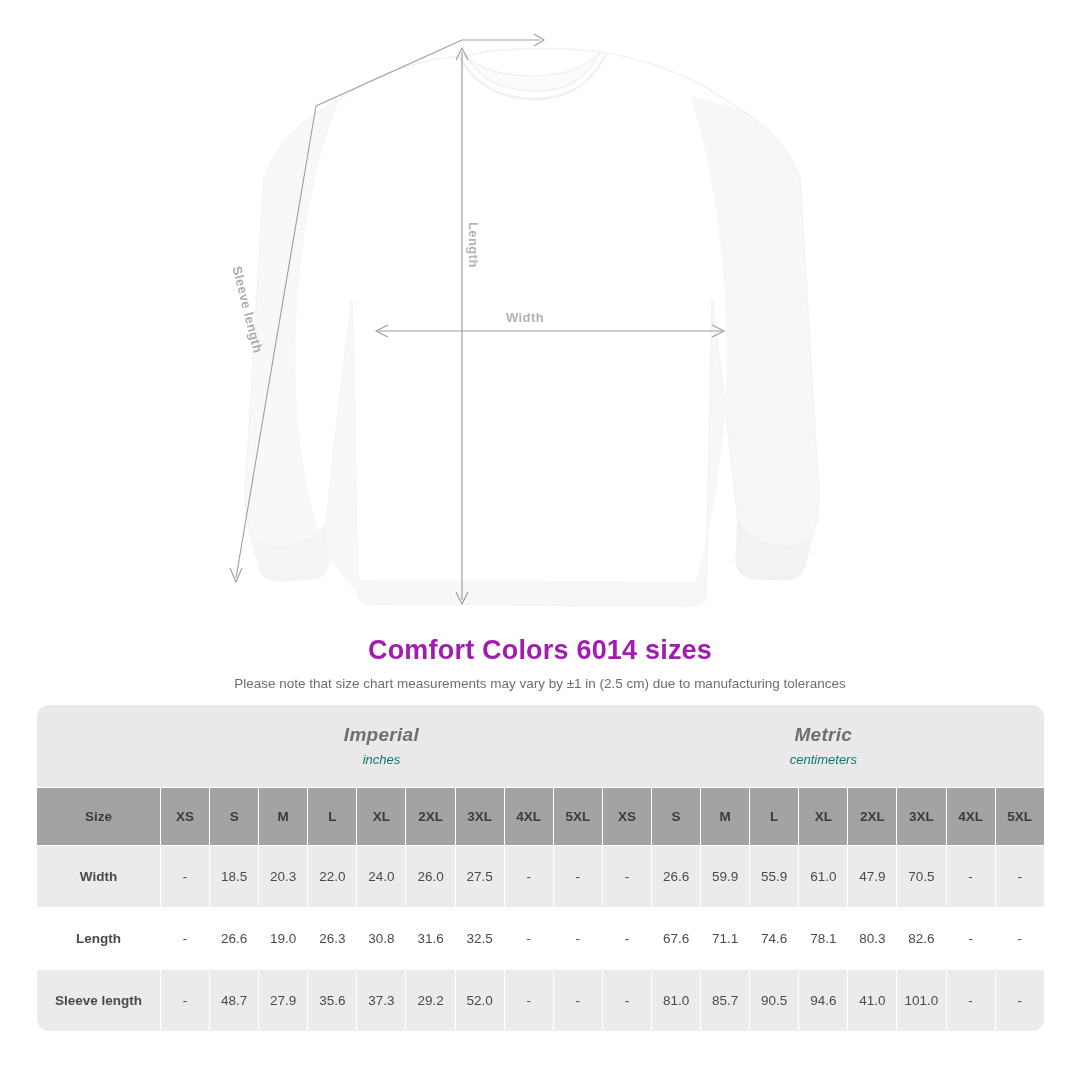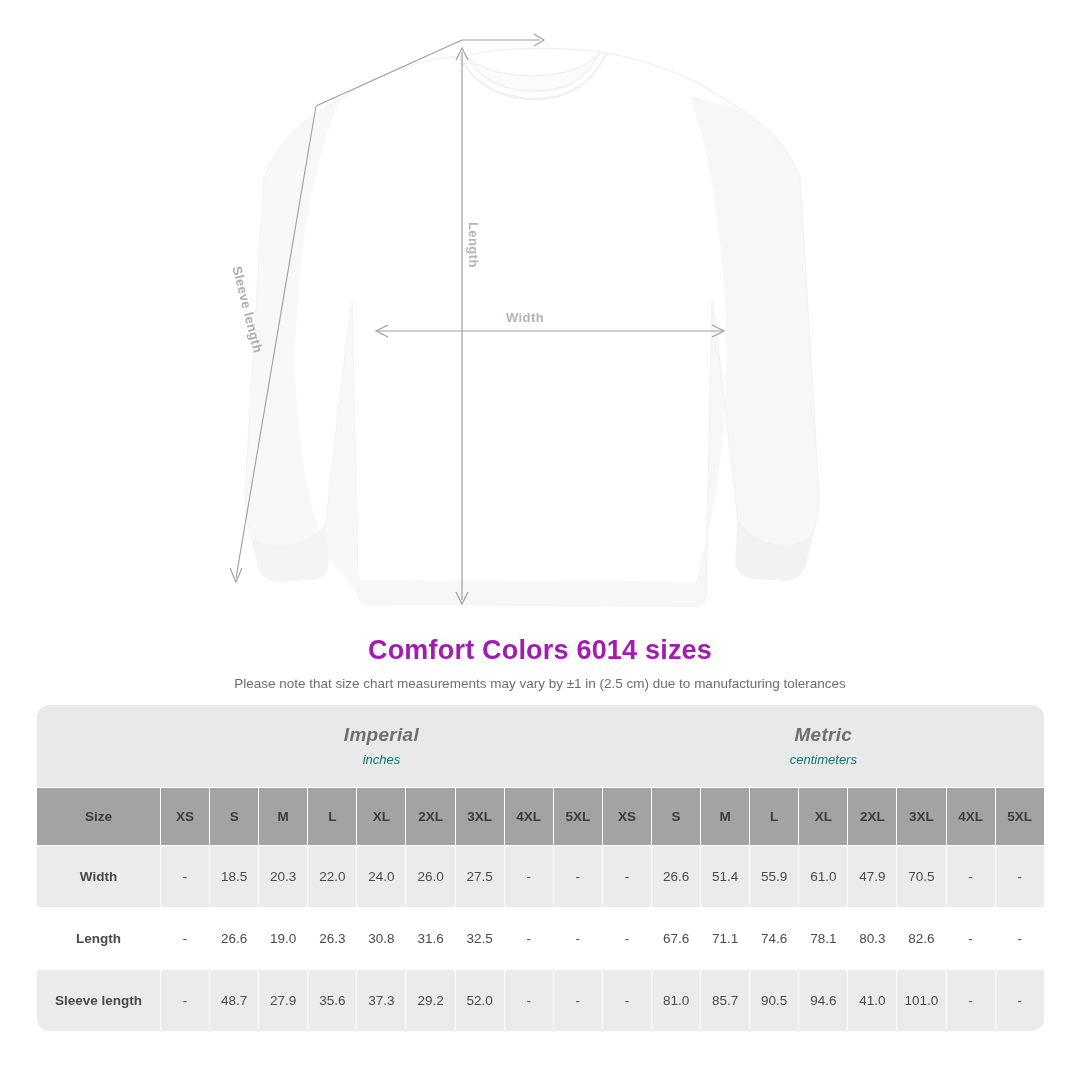--- a/index.html
+++ b/index.html
@@ -284,21 +284,21 @@
           <td>18.5</td>
           <td>20.3</td>
           <td>22.0</td>
           <td>24.0</td>
           <td>26.0</td>
           <td>27.5</td>
           <td>-</td>
           <td>-</td>
           <td>-</td>
           <td>26.6</td>
-          <td>51.4</td>
+          <td>59.9</td>
           <td>55.9</td>
           <td>61.0</td>
           <td>47.9</td>
           <td>70.5</td>
           <td>-</td>
           <td>-</td>
         </tr>
 
         <tr class="data-row">
           <td class="rowhead">Length</td>

